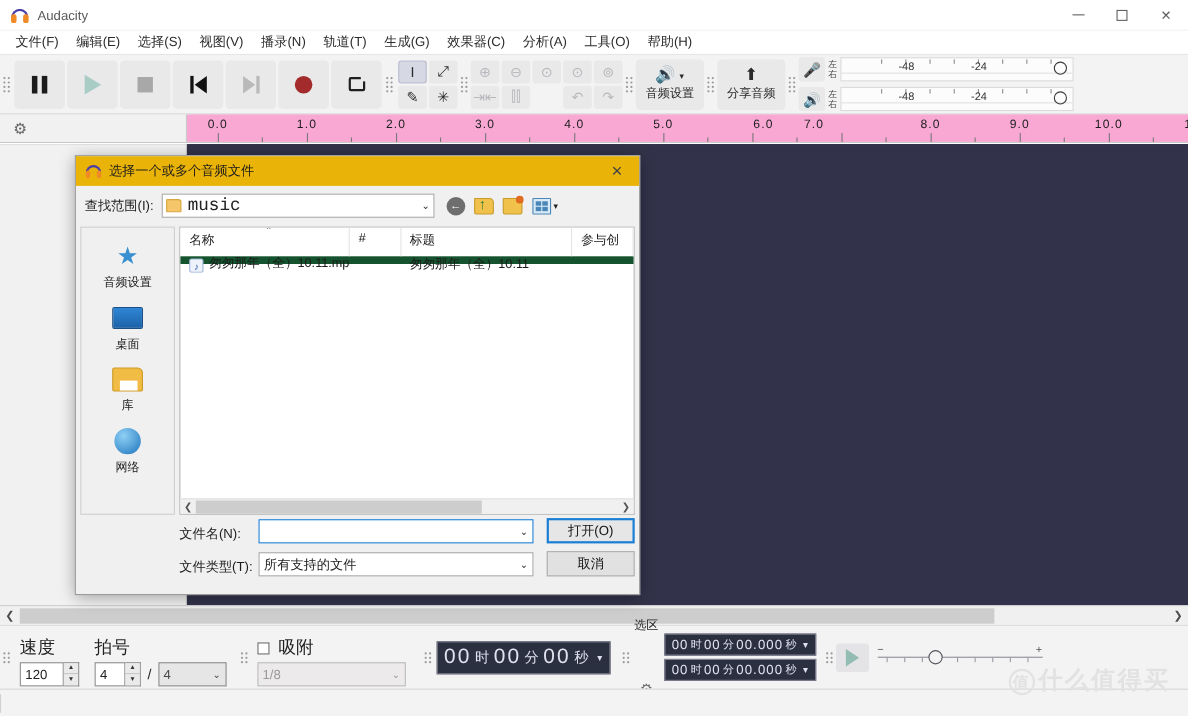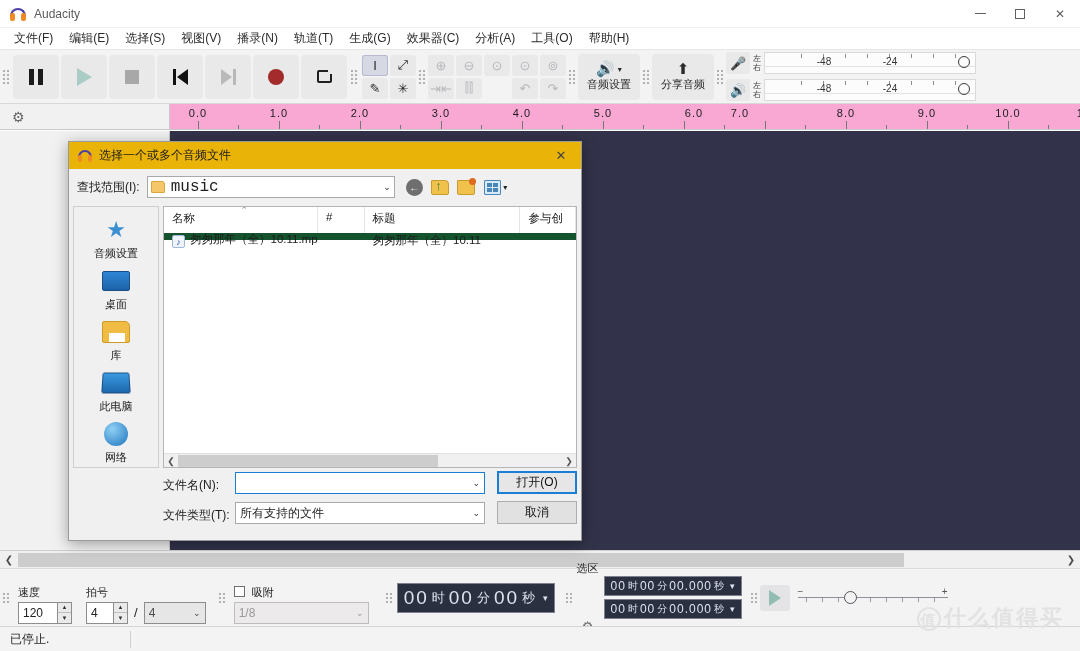--- a/index.html
+++ b/index.html
@@ -108,21 +108,21 @@
             background:#f0f0f0; border-top:1px solid #cfcfcf; display:flex; align-items:center; }
   #hscroll .arw{ width:18px;height:18px;display:flex;align-items:center;justify-content:center;
                  font-size:10px; color:#4d4d4d; }
   #hscroll .track{ flex:1; height:14px; background:#f0f0f0; position:relative; }
   #hscroll .thumb{ position:absolute; left:0; top:0; height:14px; width:886px; background:#cdcdcd; }
 
   
   #bottombar{ position:absolute; left:0; top:568px; width:1080px; height:58px;
               background:#f3f3f3; border-top:1px solid #dcdcdc; display:flex; align-items:center; }
   .bsec{ display:flex; align-items:flex-end; height:52px; }
-  .fieldlab{ font-size:11px; color:#1f1f1f; margin-bottom:2px; display:block; }
+  .fieldlab{ font-size:16px; color:#1f1f1f; margin-bottom:2px; display:block; }
   .numin{ width:40px;height:22px;border:1px solid #8d8d8d;background:#fff;
           font-size:12px; padding:0 4px; display:flex;align-items:center; }
   .spin{ width:14px;height:22px;display:flex;flex-direction:column;
          border:1px solid #8d8d8d;border-left:none; }
   .spin b{ flex:1; background:#eaeaea; display:flex;align-items:center;justify-content:center;
            font-size:6px; color:#333; }
   .spin b:first-child{ border-bottom:1px solid #c0c0c0; }
   .sel2{ height:22px;border:1px solid #8d8d8d;background:#e6e6e6;color:#4a4a4a;
          display:flex;align-items:center;justify-content:space-between;padding:0 4px;font-size:12px;}
   .sel2.dis{ background:#eceaea; color:#9a9a9a; border-color:#bdbdbd; }
@@ -692,21 +692,20 @@
         <span class="tk" style="left:88px;"></span>
       <span class="tk" style="left:104px;"></span>
         <span class="tk" style="left:120px;"></span>
       <span class="tk" style="left:136px;"></span>
       <span class="kn"></span>
     </div>
   </div>
 </div>
 
 <div id="statusbar">
-  <div class="cell" style="width:130px;">已停止.</div>
   <div class="sep"></div>
   <div class="cell" style="flex:1;"></div>
 </div>
 
 <div id="watermark">
   <span class="badge">值</span><span>什么值得买</span>
 </div>
 
 <div id="dialog">
 
@@ -765,26 +764,20 @@
         <span class="pl-tx">桌面</span>
       </div>
       <div class="place">
         <span class="pl-ic">
             <span class="ic-lib"></span>
           </span>
         <span class="pl-tx">库</span>
       </div>
       <div class="place">
         <span class="pl-ic">
-            <span class="ic-pc"></span>
-          </span>
-        <span class="pl-tx">此电脑</span>
-      </div>
-      <div class="place">
-        <span class="pl-ic">
             <span class="ic-net"></span>
           </span>
         <span class="pl-tx">网络</span>
       </div>
     </div>
 
     <div id="filelist">
       <div id="flhead">
         <div class="hc" style="width:168px;">
           <span>名称</span>

